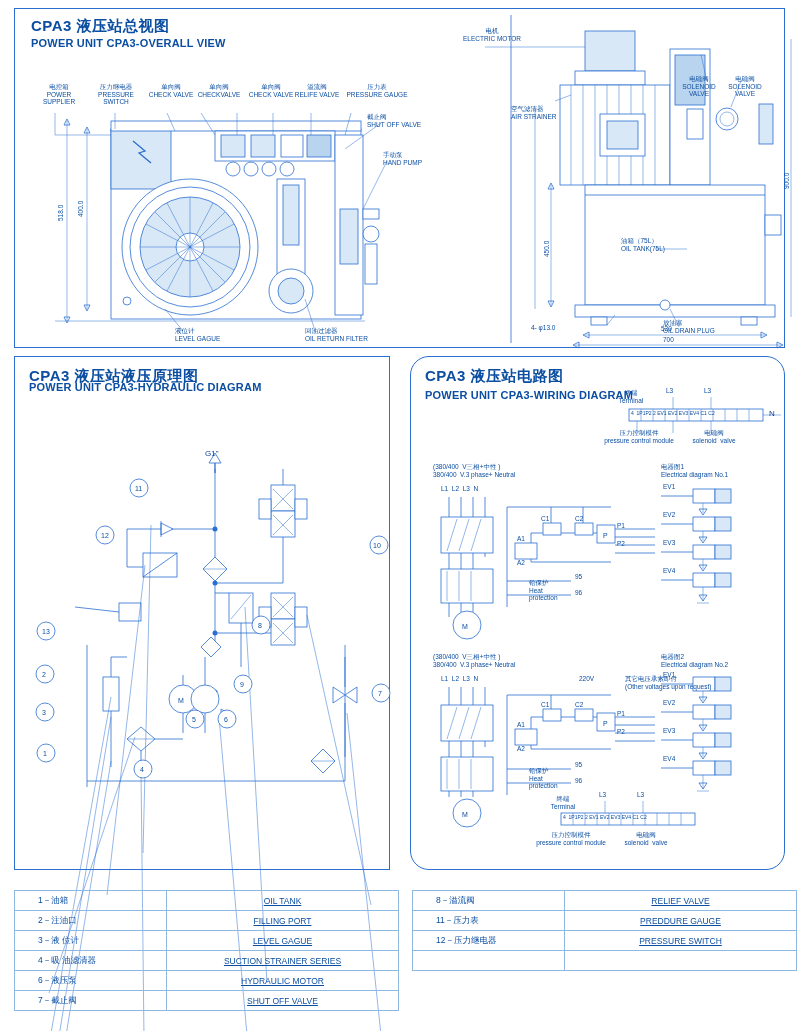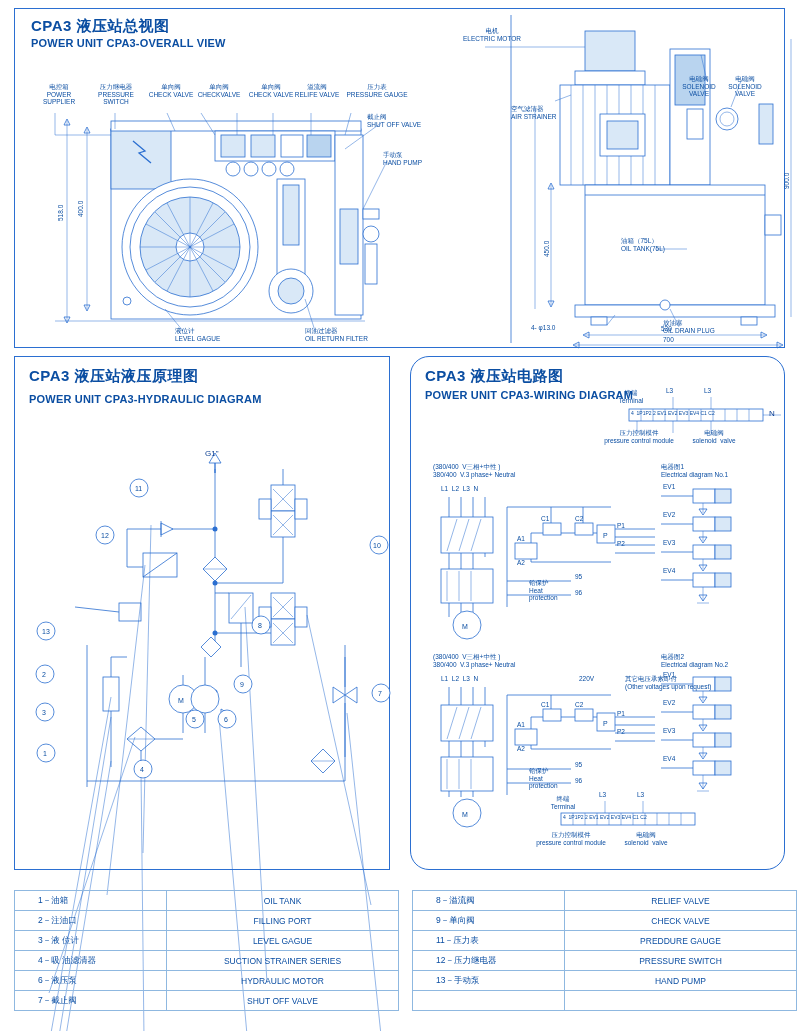--- a/index.html
+++ b/index.html
@@ -14,21 +14,21 @@
   .ln{stroke:#2b6fd1;stroke-width:.8;fill:none;}
   .ln2{stroke:#2b6fd1;stroke-width:1.3;fill:none;}
   .lnt{stroke:#2b6fd1;stroke-width:.5;fill:none;}
   .fillw{fill:#ffffff;stroke:#2b6fd1;stroke-width:.8;}
   .filll{fill:#d9e8f7;stroke:#2b6fd1;stroke-width:.8;}
   .fillm{fill:#b9d4ef;stroke:#2b6fd1;stroke-width:.8;}
   .num{font-size:7px;fill:#0b4ea2;font-family:"Liberation Sans",sans-serif;}
   table.legend{position:absolute;border-collapse:collapse;font-size:8.5px;color:#0b4ea2;}
   table.legend td{border:1px solid #8fb8e0;padding:2px 23px;height:15px;}
   .lg-cn{width:105px;}
-  .lg-en{width:185px;text-align:center;}
+  .lg-en{width:185px;text-align:center;text-decoration:underline;}
 </style>
 </head>
 <body>
 
 <div class="panel" style="left:14px;top:8px;width:771px;height:340px;">
   <div class="title-cn" style="position:absolute;left:16px;top:8px;">CPA3 液压站总视图</div>
   <div class="title-en" style="position:absolute;left:16px;top:28px;">POWER UNIT CPA3-OVERALL VIEW</div>
 
   <svg width="771" height="340">
 
@@ -207,21 +207,21 @@
 OIL DRAIN PLUG</div>
   <div class="lbl" style="left:768px;top:180px;transform:rotate(-90deg);transform-origin:left top;">900.0</div>
   <div class="lbl" style="left:528px;top:248px;transform:rotate(-90deg);transform-origin:left top;">450.0</div>
   <div class="lbl" style="left:646px;top:316px;">520</div>
   <div class="lbl" style="left:648px;top:327px;">700</div>
   <div class="lbl" style="left:516px;top:315px;">4- φ13.0</div>
 </div>
 
 <div class="panel" style="left:14px;top:356px;width:376px;height:514px;">
   <div class="title-cn" style="position:absolute;left:14px;top:10px;">CPA3 液压站液压原理图</div>
-  <div class="title-en" style="position:absolute;left:14px;top:36px;">POWER UNIT CPA3-HYDRAULIC DIAGRAM</div>
+  <div class="title-en" style="position:absolute;left:14px;top:24px;">POWER UNIT CPA3-HYDRAULIC DIAGRAM</div>
 
   <svg width="376" height="514">
 
     <path class="ln" d="M72 288 L72 424 L330 424 L330 288"></path>
     <line class="ln" x1="72" y1="424" x2="72" y2="430"></line>
 
     <line class="ln" x1="200" y1="112" x2="200" y2="290"></line>
 
     <path class="ln2" d="M200 106 l0 10"></path>
     <path class="fillw" d="M194 106 l6 -10 6 10 z"></path>
@@ -621,33 +621,25 @@
   </tbody>
 </table>
 
 <table class="legend" style="left:412px;top:890px;">
   <tbody>
     <tr>
         <td class="lg-cn">8－溢流阀</td>
         <td class="lg-en">RELIEF VALVE</td>
       </tr>
     <tr>
-        <td class="lg-cn">9－单向阀</td>
-        <td class="lg-en">CHECK VALVE</td>
-      </tr>
-    <tr>
         <td class="lg-cn">11－压力表</td>
         <td class="lg-en">PREDDURE GAUGE</td>
       </tr>
     <tr>
         <td class="lg-cn">12－压力继电器</td>
         <td class="lg-en">PRESSURE SWITCH</td>
       </tr>
     <tr>
-        <td class="lg-cn">13－手动泵</td>
-        <td class="lg-en">HAND PUMP</td>
-      </tr>
-    <tr>
         <td class="lg-cn"></td>
         <td class="lg-en"></td>
       </tr>
   </tbody>
 </table>
 
 </body></html>

